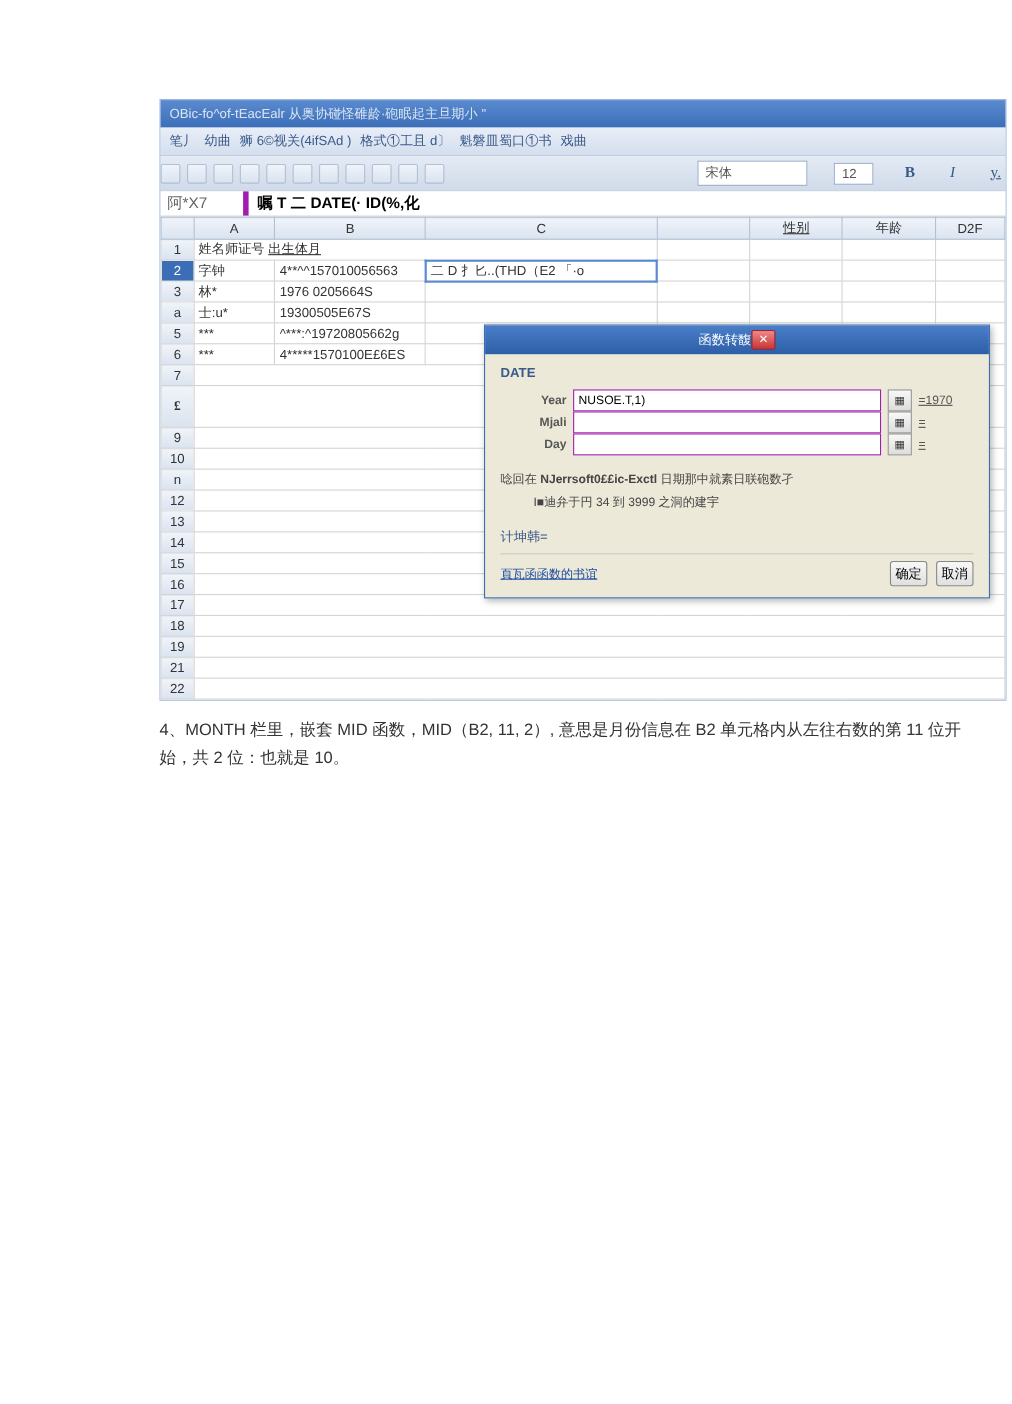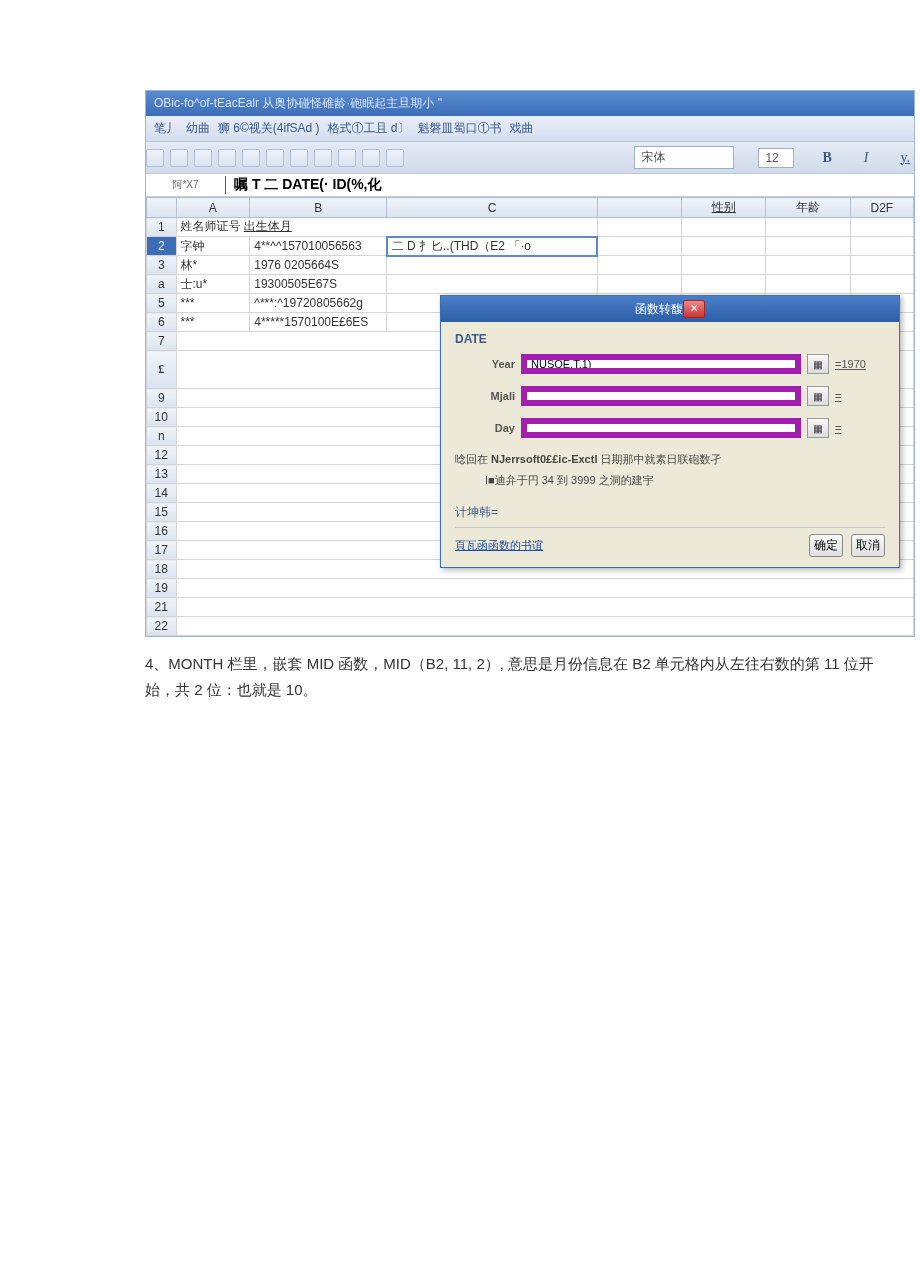--- a/index.html
+++ b/index.html
@@ -11,21 +11,21 @@
     .toolbar { background: linear-gradient(#e4ebf5, #d0dae9); padding: 4px 0; display: flex; align-items: center; gap: 24px; border-bottom: 1px solid #b8c8dd; }
     .tool-icons { display: flex; gap: 6px; }
     .tool-icon { width: 18px; height: 18px; background: linear-gradient(#f0f4fa, #dae3ef); border: 1px solid #b0c0d5; border-radius: 2px; }
     .font-box { background: #fff; border: 1px solid #9cb0c9; font-size: 12px; padding: 2px 20px 2px 6px; color: #555; min-width: 100px; }
     .size-box { background: #fff; border: 1px solid #9cb0c9; font-size: 12px; padding: 2px 12px 2px 6px; color: #555; width: 36px; }
     .fmt-btn { font-family: "Times New Roman", serif; color: #3a5a8a; font-size: 14px; padding: 0 4px; }
     .fmt-b { font-weight: bold; }
     .fmt-i { font-style: italic; }
     .fmt-u { text-decoration: underline; }
     .formula-bar { background: #fff; border-bottom: 1px solid #ccc; display: flex; align-items: center; }
-    .namebox { width: 80px; font-size: 10px; color: #666; padding: 2px 6px; border-right: 1px solid #a21caf; text-align: center; }
+    .namebox { width: 80px; font-size: 14px; color: #666; padding: 2px 6px; border-right: 5px solid #a21caf; }
     .formula-text { font-size: 14px; padding: 2px 8px; font-weight: bold; }
     .grid { background: #fff; font-size: 13px; position: relative; }
     .grid table { border-collapse: collapse; width: 100%; }
     .grid th { background: linear-gradient(#f0f4fa, #dae3ef); border: 1px solid #b0c0d5; font-weight: normal; font-size: 12px; color: #333; height: 20px; }
     .grid td { border: 1px solid #d4d4d4; height: 19px; padding: 0 4px; font-size: 12px; color: #333; white-space: nowrap; overflow: hidden; }
     .rowhead { background: linear-gradient(#f0f4fa, #dae3ef); border: 1px solid #b0c0d5; text-align: center; width: 28px; font-size: 12px; color: #3a5a8a; }
     .rowhead.active { background: #3c6eb8; color: #fff; }
     .col-a { width: 70px; }
     .col-b { width: 130px; }
     .col-c { width: 200px; }
@@ -38,23 +38,23 @@
     .func-dialog {
       position: absolute; top: 295px; left: 440px; width: 460px;
       background: #ece9d8; border: 1px solid #3c6eb8; box-shadow: 2px 2px 6px rgba(0,0,0,0.3);
     }
     .dlg-title { background: linear-gradient(#4a7ec8, #2d5fa8); color: #fff; font-size: 12px;
       padding: 4px 6px; display: flex; justify-content: center; align-items: center; }
     .dlg-close { width: 22px; height: 18px; background: linear-gradient(#e88, #c33); border: 1px solid #a22;
       color: #fff; font-size: 14px; line-height: 14px; text-align: center; border-radius: 2px; cursor: pointer; }
     .dlg-body { padding: 10px 14px; font-size: 12px; color: #333; }
     .dlg-fname { color: #3a5a8a; font-weight: bold; font-size: 12px; margin-bottom: 8px; }
-    .param-row { display: flex; align-items: center; gap: 6px; margin-bottom: 12px; }
+    .param-row { display: flex; align-items: center; gap: 6px; margin-bottom: 0; }
     .param-row label { width: 60px; text-align: right; font-weight: bold; color: #555; font-size: 11px; }
-    .param-input { flex: 1; background: #fff; border: 6px solid #a21caf; height: 20px; padding: 0 4px; font-size: 11px; }
+    .param-input { flex: 1; background: #fff; border: 1px solid #a21caf; height: 20px; padding: 0 4px; font-size: 11px; }
     .param-btn { width: 22px; height: 20px; background: linear-gradient(#f8f8f8, #ddd); border: 1px solid #999; font-size: 10px; display:flex; align-items:center; justify-content:center; }
     .param-result { width: 50px; font-size: 11px; color: #555; text-decoration: underline; }
     .dlg-desc { margin: 14px 0 6px; font-size: 11px; color: #444; }
     .dlg-desc .b { font-weight: bold; }
     .dlg-sub { margin-left: 30px; font-size: 11px; color: #444; }
     .dlg-result { margin: 16px 0 6px; font-size: 12px; color: #3a5a8a; }
     .dlg-foot { display: flex; justify-content: space-between; align-items: center; border-top: 1px solid #c8c8c8; padding-top: 6px; }
     .dlg-help { color: #1a4aa0; text-decoration: underline; font-size: 11px; }
     .dlg-btns { display: flex; gap: 8px; }
     .dlg-btn { background: linear-gradient(#f8f8f8, #e0e0e0); border: 1px solid #888; border-radius: 3px;

